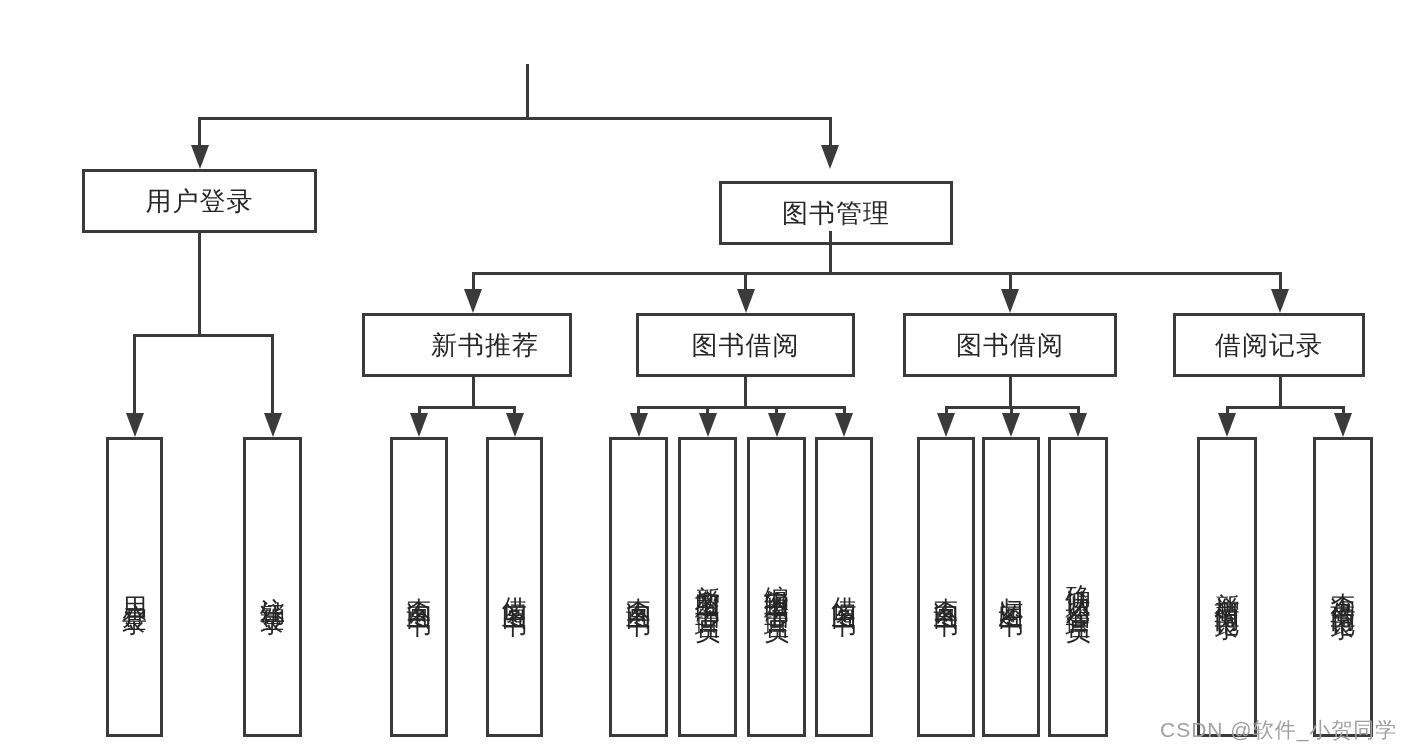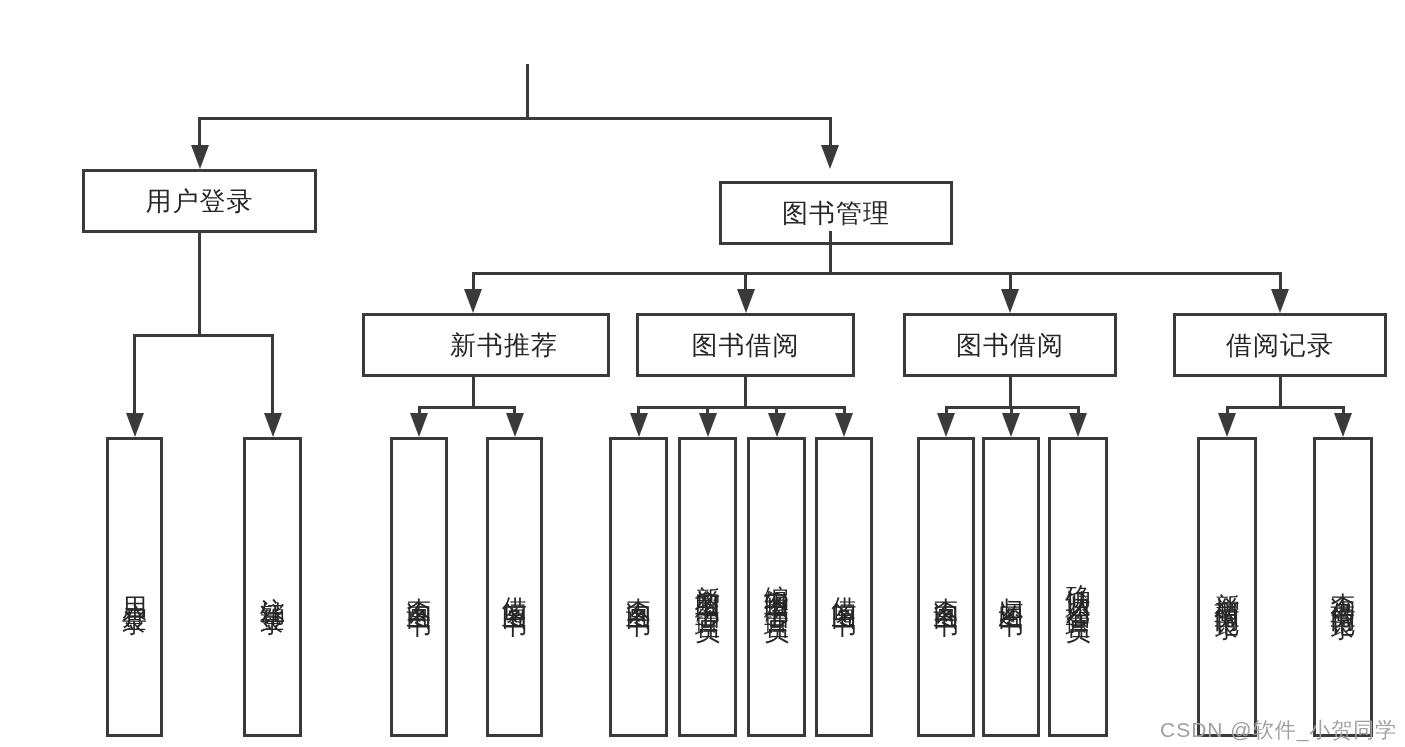--- a/index.html
+++ b/index.html
@@ -54,30 +54,30 @@
 <body>
 
 <div class="stage" id="stage">
   <div class="watermark" style="left: 1160px; top: 716px;">CSDN @软件_小贺同学</div>
     <div class="node h" style="left: 82px; top: 169px; width: 235px; height: 64px;">
       <span>用户登录</span>
     </div>
     <div class="node h" style="left: 719px; top: 169px; width: 234px; height: 64px; margin-top: 12px;">
       <span>图书管理</span>
     </div>
-    <div class="node h" style="left: 362px; top: 313px; width: 248px; height: 64px; padding-left: 36px;">
+    <div class="node h" style="left: 362px; top: 313px; width: 210px; height: 64px; padding-left: 36px;">
       <span>新书推荐</span>
     </div>
     <div class="node h" style="left: 636px; top: 313px; width: 219px; height: 64px;">
       <span>图书借阅</span>
     </div>
     <div class="node h" style="left: 903px; top: 313px; width: 214px; height: 64px;">
       <span>图书借阅</span>
     </div>
-    <div class="node h" style="left: 1173px; top: 313px; width: 214px; height: 64px;">
+    <div class="node h" style="left: 1173px; top: 313px; width: 192px; height: 64px;">
       <span>借阅记录</span>
     </div>
     <div class="node v" style="left: 106px; top: 437px; width: 57px; height: 300px;">
       <span>用户登录</span>
     </div>
     <div class="node v" style="left: 243px; top: 437px; width: 59px; height: 300px;">
       <span>注销登录</span>
     </div>
     <div class="node v" style="left: 390px; top: 437px; width: 58px; height: 300px;">
       <span>查询图书</span>

